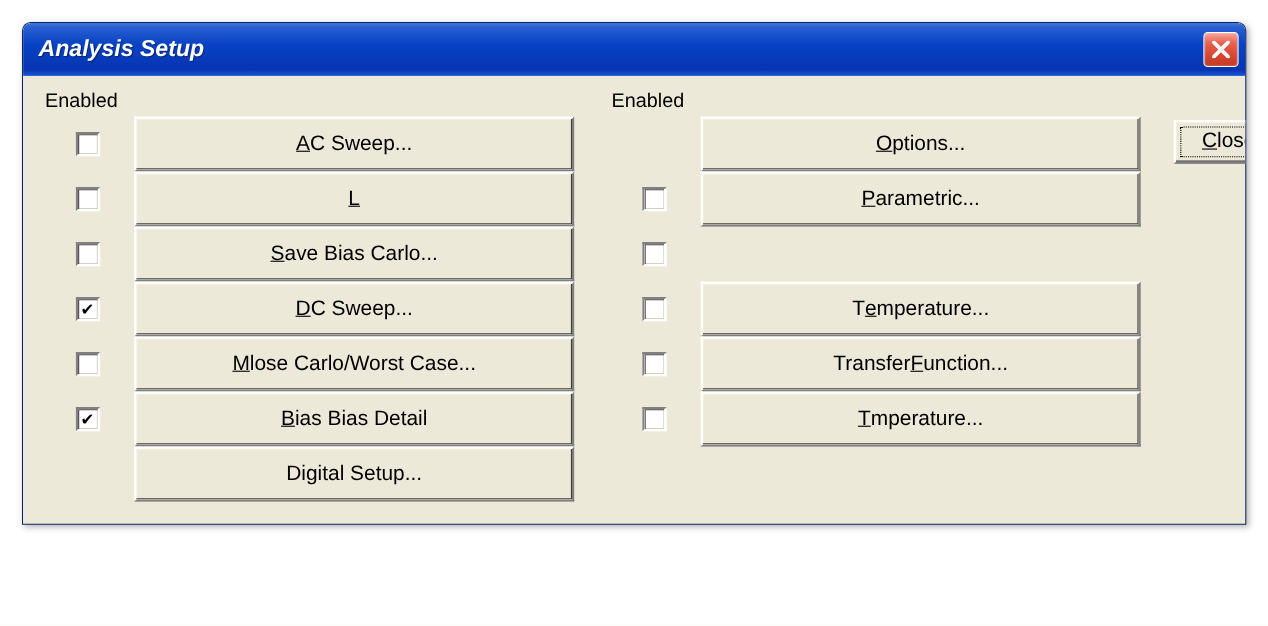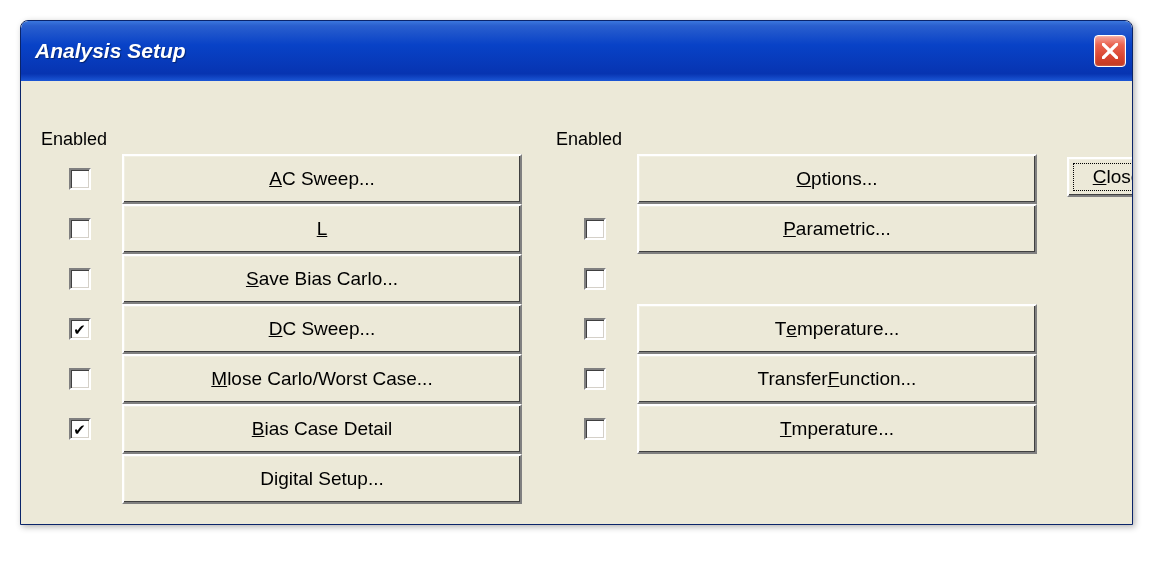--- a/index.html
+++ b/index.html
@@ -15,21 +15,21 @@
     .dialog {
       width: 1113px;
       border: 1px solid #0a246a;
       border-radius: 8px 8px 0 0;
       overflow: hidden;
       background: #ece9d8;
       box-shadow: 2px 2px 6px rgba(0,0,0,0.3);
     }
     .titlebar {
       background: linear-gradient(to bottom, #3b77dd 0%, #2a5fce 8%, #0842c7 40%, #0734b1 88%, #1b56d5 100%);
-      height: 60px;
+      height: 48px;
       display: flex;
       align-items: center;
       justify-content: space-between;
       padding: 0 6px 0 14px;
       border-radius: 7px 7px 0 0;
       gap: 28px;
     }
     .titlebar-text {
       color: #ffffff;
       font-size: 21px;
@@ -55,21 +55,20 @@
     }
     .close-btn svg {
       width: 16px;
       height: 16px;
     }
     .dialog-body {
       padding: 12px 14px 18px 14px;
       background: #ece9d8;
       border: 2px solid #ece9d8;
       border-top: none;
-      margin-top: 36px;
     }
     .columns {
       display: flex;
       gap: 30px;
       align-items: flex-start;
     }
     .column {
       display: flex;
       flex-direction: column;
     }
@@ -223,21 +222,21 @@
                 <span>lose Carlo/Worst Case...</span>
               </button>
             </div>
             <div class="row">
               <div class="checkbox-cell">
                 <div class="checkbox">✔</div>
               </div>
               <button class="analysis-btn">
                 <span></span>
                 <span class="u">B</span>
-                <span>ias Case Detail</span>
+                <span>ias Bias Detail</span>
               </button>
             </div>
             <div class="row">
               <div class="checkbox-cell">
                 <div class="checkbox hidden"></div>
               </div>
               <button class="analysis-btn">
                 <span>Digital Setup...</span>
                 <span></span>
               </button>

